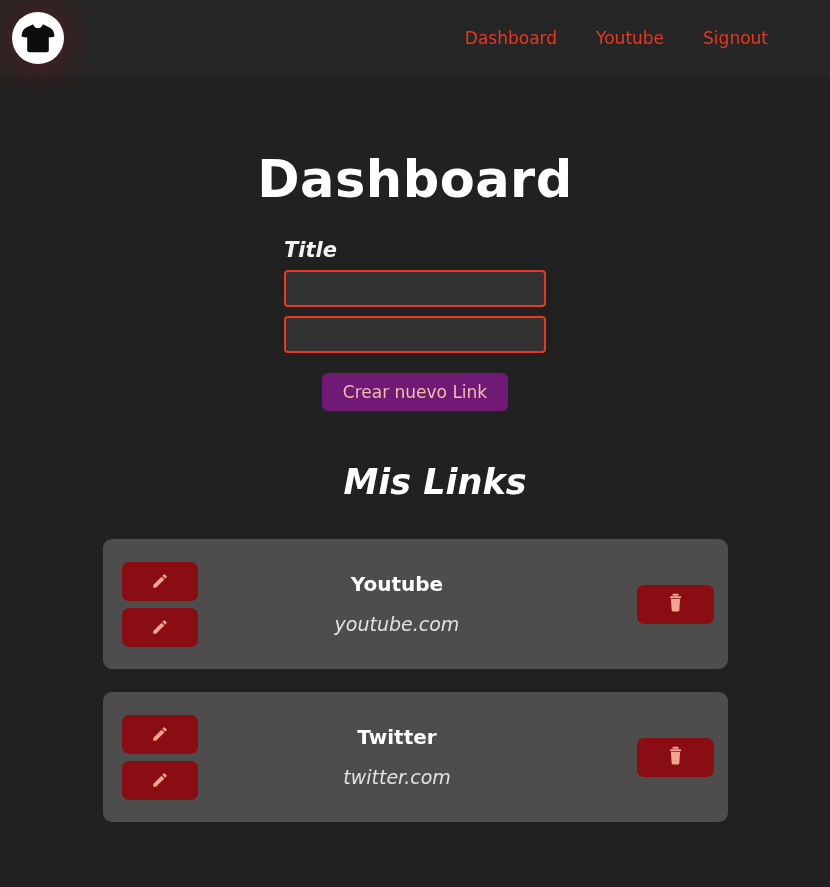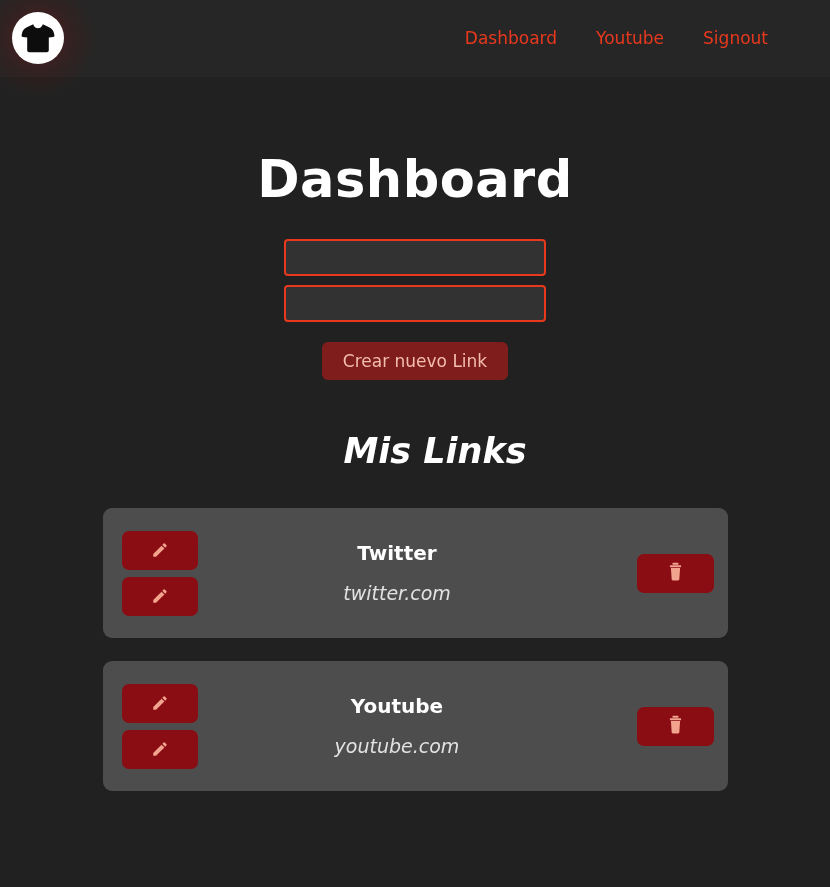--- a/index.html
+++ b/index.html
@@ -131,21 +131,21 @@
 
   .field-gap { height: 9px; }
 
   .submit-wrap {
     margin-top: 20px;
     display: flex;
     justify-content: center;
   }
 
   .submit-button {
-    background: #7f1d1d;
+    background: #701a75;
     color: #f3bcb0;
     border: none;
     border-radius: 6px;
     font-size: 17px;
     padding: 9px 21px;
     cursor: pointer;
     font-family: "DejaVu Sans", "Liberation Sans", sans-serif;
     line-height: 1.2;
     white-space: nowrap;
   }
@@ -274,20 +274,21 @@
   </div>
 
 </div>
 
 <div class="main">
 
   <h1 class="page-title">Dashboard</h1>
 
   <div class="form">
 
+    <div class="field-label">Title</div>
     <input class="field-input" type="text" placeholder="" style="">
 
     <div class="field-gap"></div>
 
     <input class="field-input" type="text" placeholder="" style="">
 
     <div class="submit-wrap">
       <button class="submit-button">Crear nuevo Link</button>
     </div>
 
@@ -311,22 +312,22 @@
           <span>
             <svg width="18" height="18" viewBox="0 0 24 24" aria-hidden="true">
               <path d="M3 17.25 L3 21 L6.75 21 L17.81 9.94 L14.06 6.19 L3 17.25 Z" fill="#f2a48e"></path>
               <path d="M20.71 7.04 C21.1 6.65 21.1 6.02 20.71 5.63 L18.37 3.29 C17.98 2.9 17.35 2.9 16.96 3.29 L15.13 5.12 L18.88 8.87 L20.71 7.04 Z" fill="#f2a48e"></path>
             </svg>
           </span>
         </button>
       </div>
 
       <div class="card-body">
-        <div class="card-title">Twitter</div>
-        <div class="card-url">twitter.com</div>
+        <div class="card-title">Youtube</div>
+        <div class="card-url">youtube.com</div>
       </div>
 
       <div class="card-actions-right">
         <button class="delete-button">
           <span>
             <svg width="17" height="19" viewBox="0 0 20 22" aria-hidden="true">
               <rect x="6.6" y="0.6" width="6.8" height="2.6" rx="0.7" fill="#f2a48e"></rect>
               <rect x="3.4" y="3.6" width="13.2" height="2.3" rx="0.7" fill="#f2a48e"></rect>
               <path d="M4.6 6.9 L15.4 6.9 L14.5 20.2 C14.45 20.95 13.83 21.5 13.08 21.5 L6.92 21.5 C6.17 21.5 5.55 20.95 5.5 20.2 Z" fill="#f2a48e"></path>
             </svg>
@@ -349,22 +350,22 @@
           <span>
             <svg width="18" height="18" viewBox="0 0 24 24" aria-hidden="true">
               <path d="M3 17.25 L3 21 L6.75 21 L17.81 9.94 L14.06 6.19 L3 17.25 Z" fill="#f2a48e"></path>
               <path d="M20.71 7.04 C21.1 6.65 21.1 6.02 20.71 5.63 L18.37 3.29 C17.98 2.9 17.35 2.9 16.96 3.29 L15.13 5.12 L18.88 8.87 L20.71 7.04 Z" fill="#f2a48e"></path>
             </svg>
           </span>
         </button>
       </div>
 
       <div class="card-body">
-        <div class="card-title">Youtube</div>
-        <div class="card-url">youtube.com</div>
+        <div class="card-title">Twitter</div>
+        <div class="card-url">twitter.com</div>
       </div>
 
       <div class="card-actions-right">
         <button class="delete-button">
           <span>
             <svg width="17" height="19" viewBox="0 0 20 22" aria-hidden="true">
               <rect x="6.6" y="0.6" width="6.8" height="2.6" rx="0.7" fill="#f2a48e"></rect>
               <rect x="3.4" y="3.6" width="13.2" height="2.3" rx="0.7" fill="#f2a48e"></rect>
               <path d="M4.6 6.9 L15.4 6.9 L14.5 20.2 C14.45 20.95 13.83 21.5 13.08 21.5 L6.92 21.5 C6.17 21.5 5.55 20.95 5.5 20.2 Z" fill="#f2a48e"></path>
             </svg>

